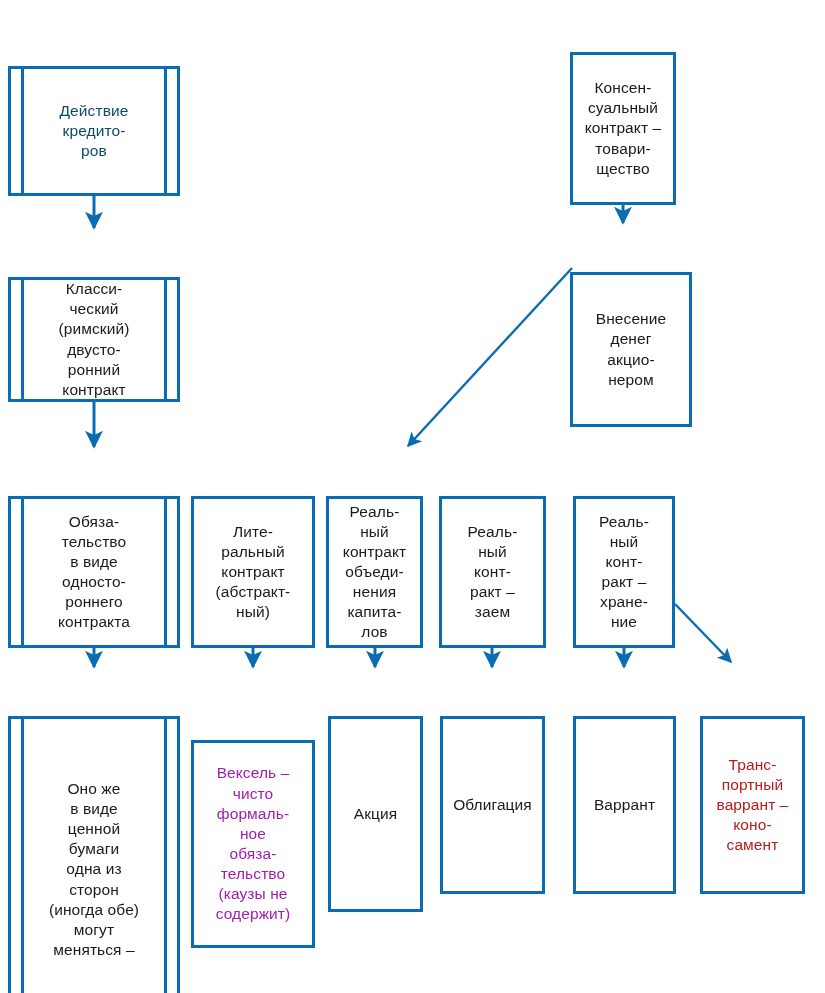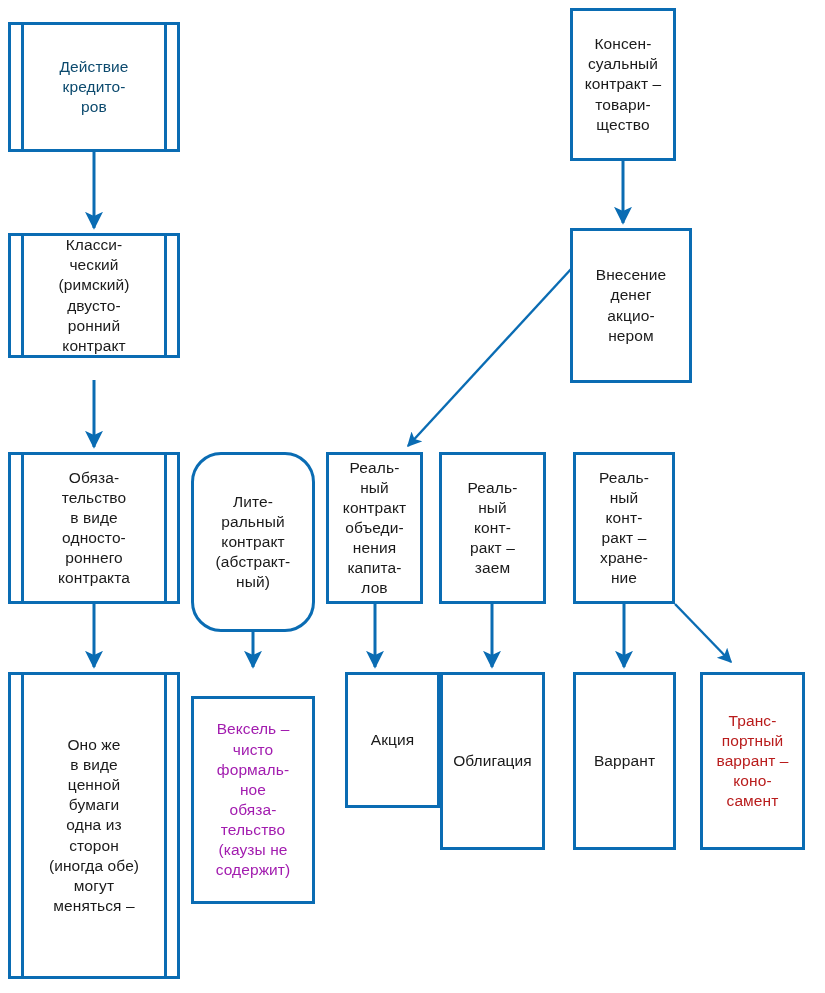--- a/index.html
+++ b/index.html
@@ -34,20 +34,21 @@
     display: flex;
     align-items: center;
     justify-content: center;
     text-align: center;
     color: #1a1a1a;
     font-size: 15.5px;
     line-height: 1.30;
     letter-spacing: 0.1px;
     padding: 2px 3px;
     z-index: 2;
+    margin-top: 44px;
   }
   
   .node.double {
     padding: 2px 16px;
   }
   .node.double::before,
   .node.double::after {
     content: "";
     position: absolute;
     top: -3px;
@@ -133,21 +134,21 @@
     <div class="node double" style="left: 8px; top: 452px; width: 172px; height: 152px; border-color: rgb(10, 108, 179); color: rgb(26, 26, 26);">
       <div class="node-stack">
         <span class="txt">Обяза-
 тельство
 в виде
 односто-
 роннего
 контракта</span>
       </div>
     </div>
-    <div class="node" style="left: 191px; top: 452px; width: 124px; height: 180px; border-color: rgb(10, 108, 179); color: rgb(26, 26, 26); border-radius: 30px;">
+    <div class="node" style="left: 191px; top: 452px; width: 124px; height: 152px; border-color: rgb(10, 108, 179); color: rgb(26, 26, 26);">
       <div class="node-stack">
         <span class="txt">Лите-
 ральный
 контракт
 (абстракт-
 ный)</span>
       </div>
     </div>
     <div class="node" style="left: 326px; top: 452px; width: 97px; height: 152px; border-color: rgb(10, 108, 179); color: rgb(26, 26, 26);">
       <div class="node-stack">
@@ -197,21 +198,21 @@
         <span class="txt">Вексель –
 чисто
 формаль-
 ное
 обяза-
 тельство
 (каузы не
 содержит)</span>
       </div>
     </div>
-    <div class="node" style="left: 345px; top: 672px; width: 95px; height: 136px; border-color: rgb(10, 108, 179); color: rgb(26, 26, 26);">
+    <div class="node" style="left: 328px; top: 672px; width: 95px; height: 196px; border-color: rgb(10, 108, 179); color: rgb(26, 26, 26);">
       <div class="node-stack">
         <span class="txt">Акция</span>
       </div>
     </div>
     <div class="node" style="left: 573px; top: 672px; width: 103px; height: 178px; border-color: rgb(10, 108, 179); color: rgb(26, 26, 26);">
       <div class="node-stack">
         <span class="txt">Варрант</span>
       </div>
     </div>
     <div class="node" style="left: 440px; top: 672px; width: 105px; height: 178px; border-color: rgb(10, 108, 179); color: rgb(26, 26, 26);">

